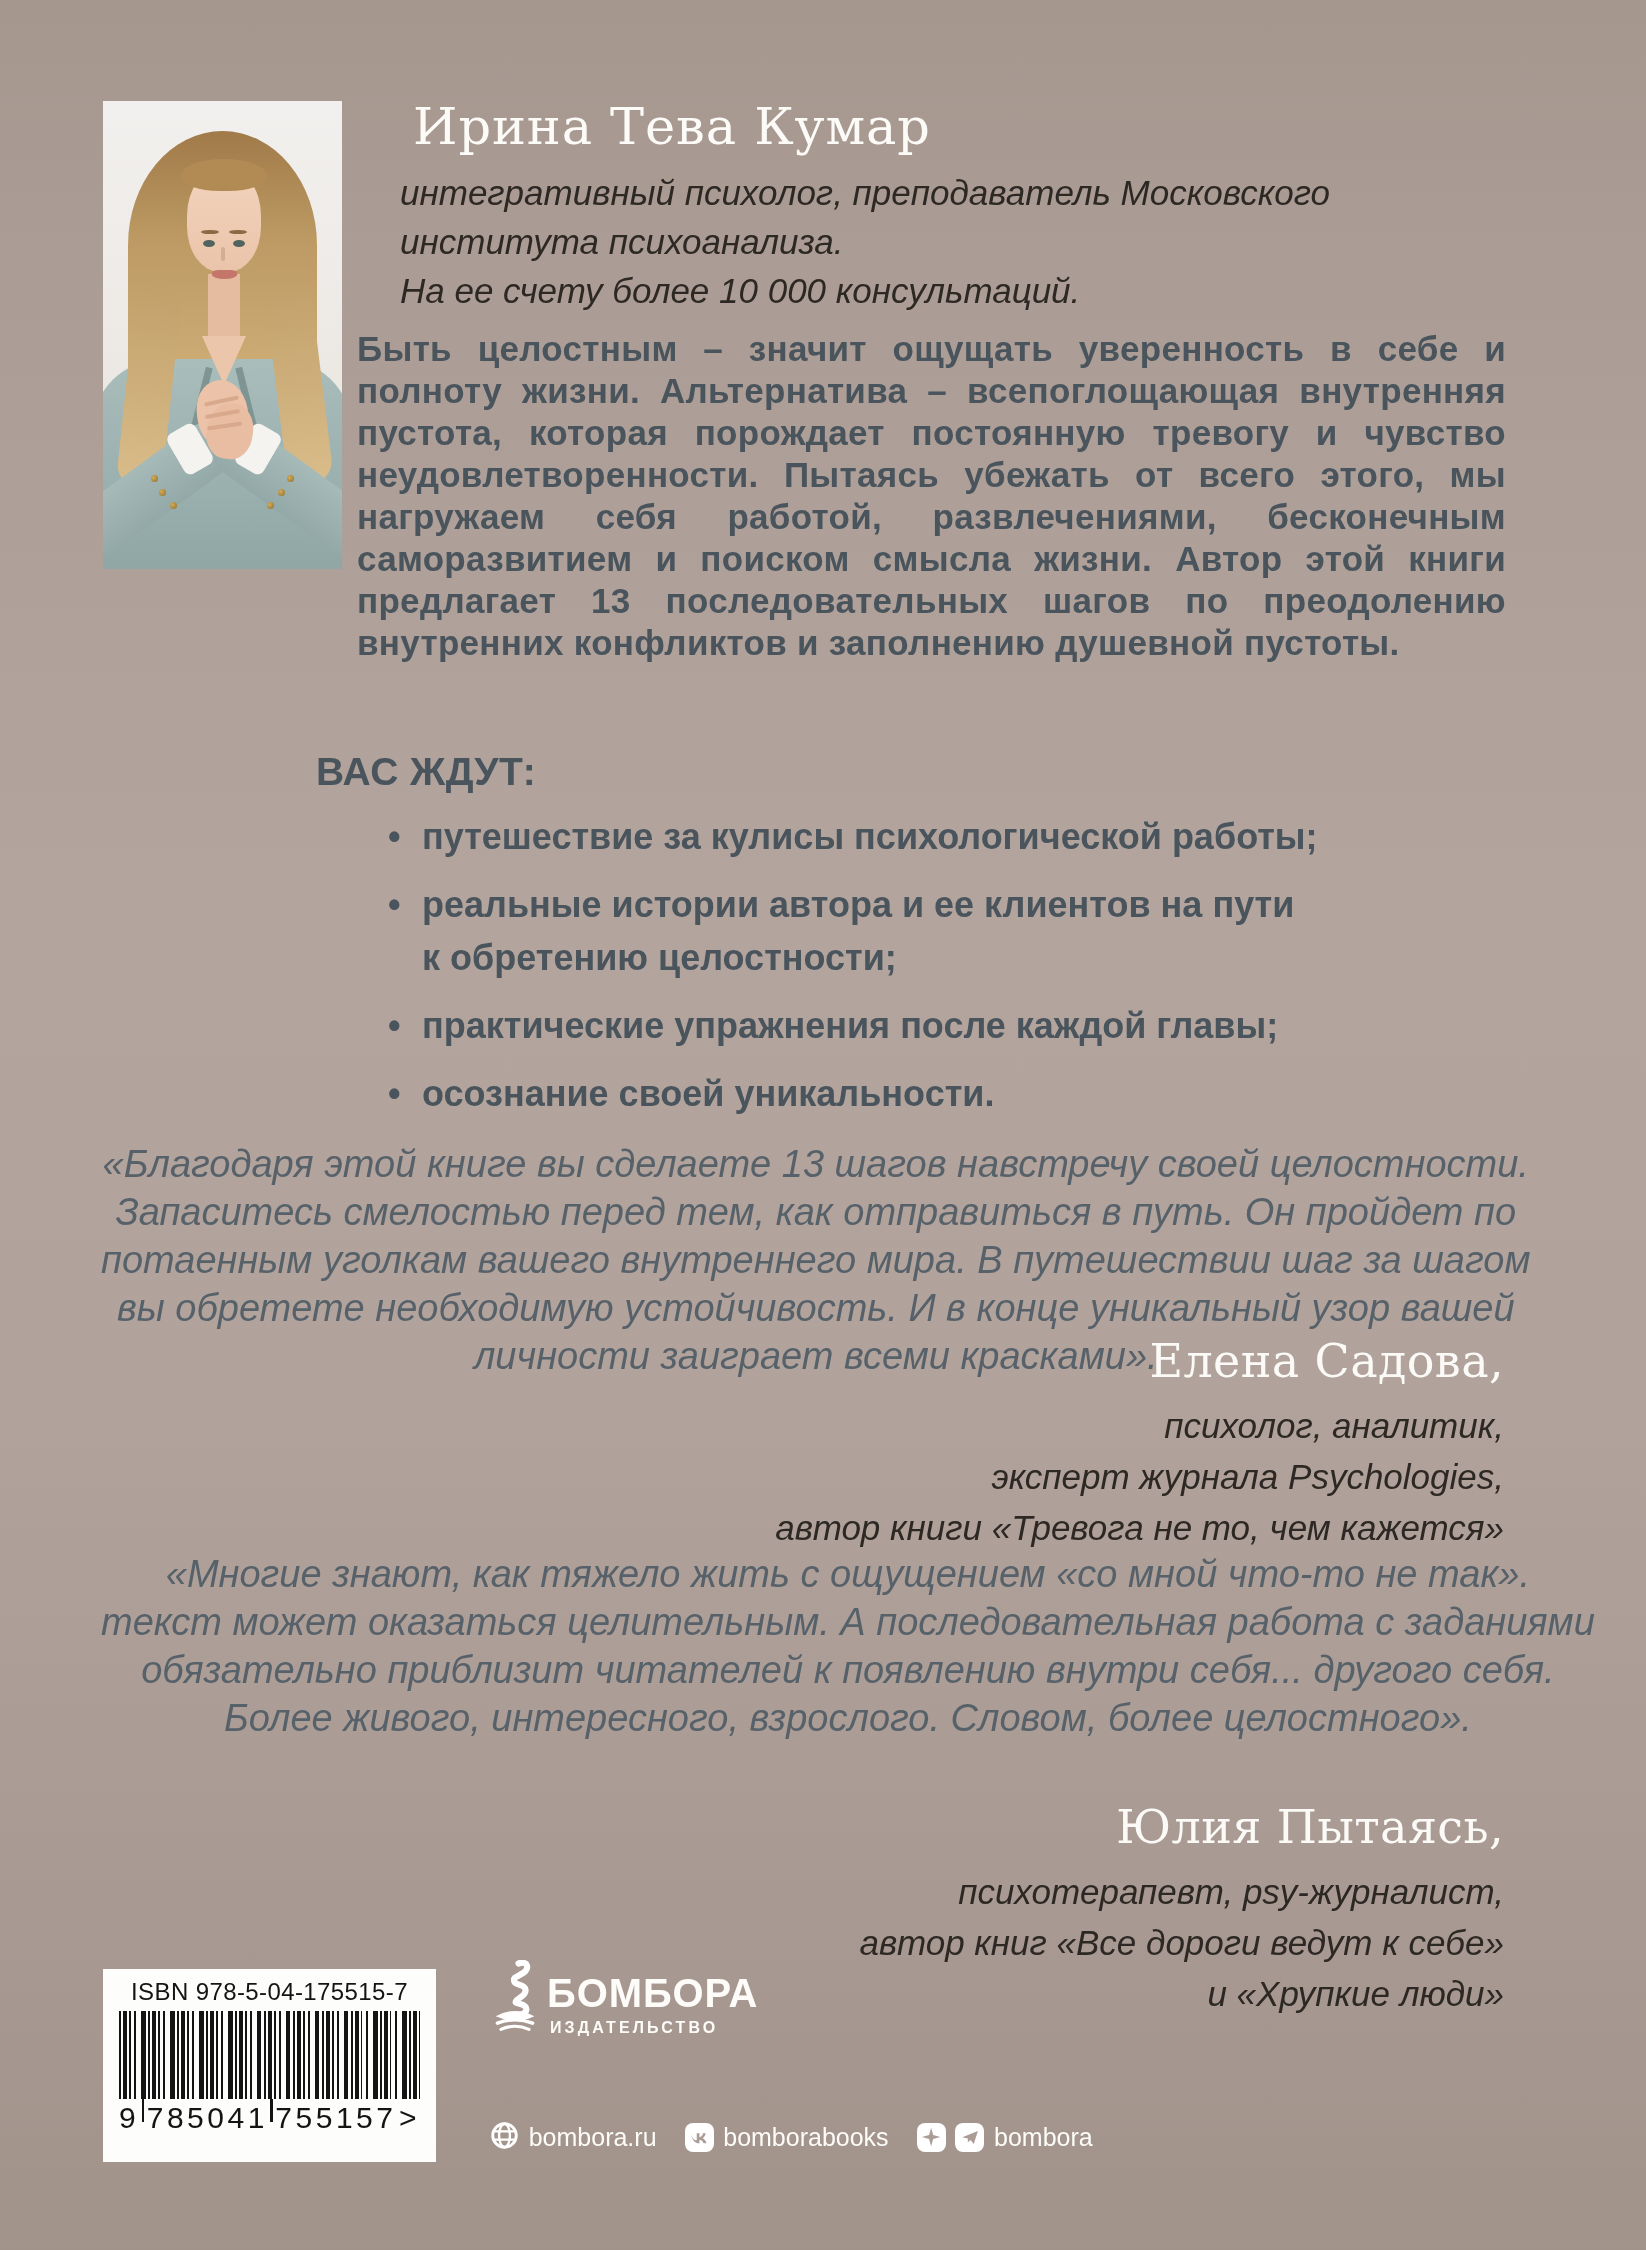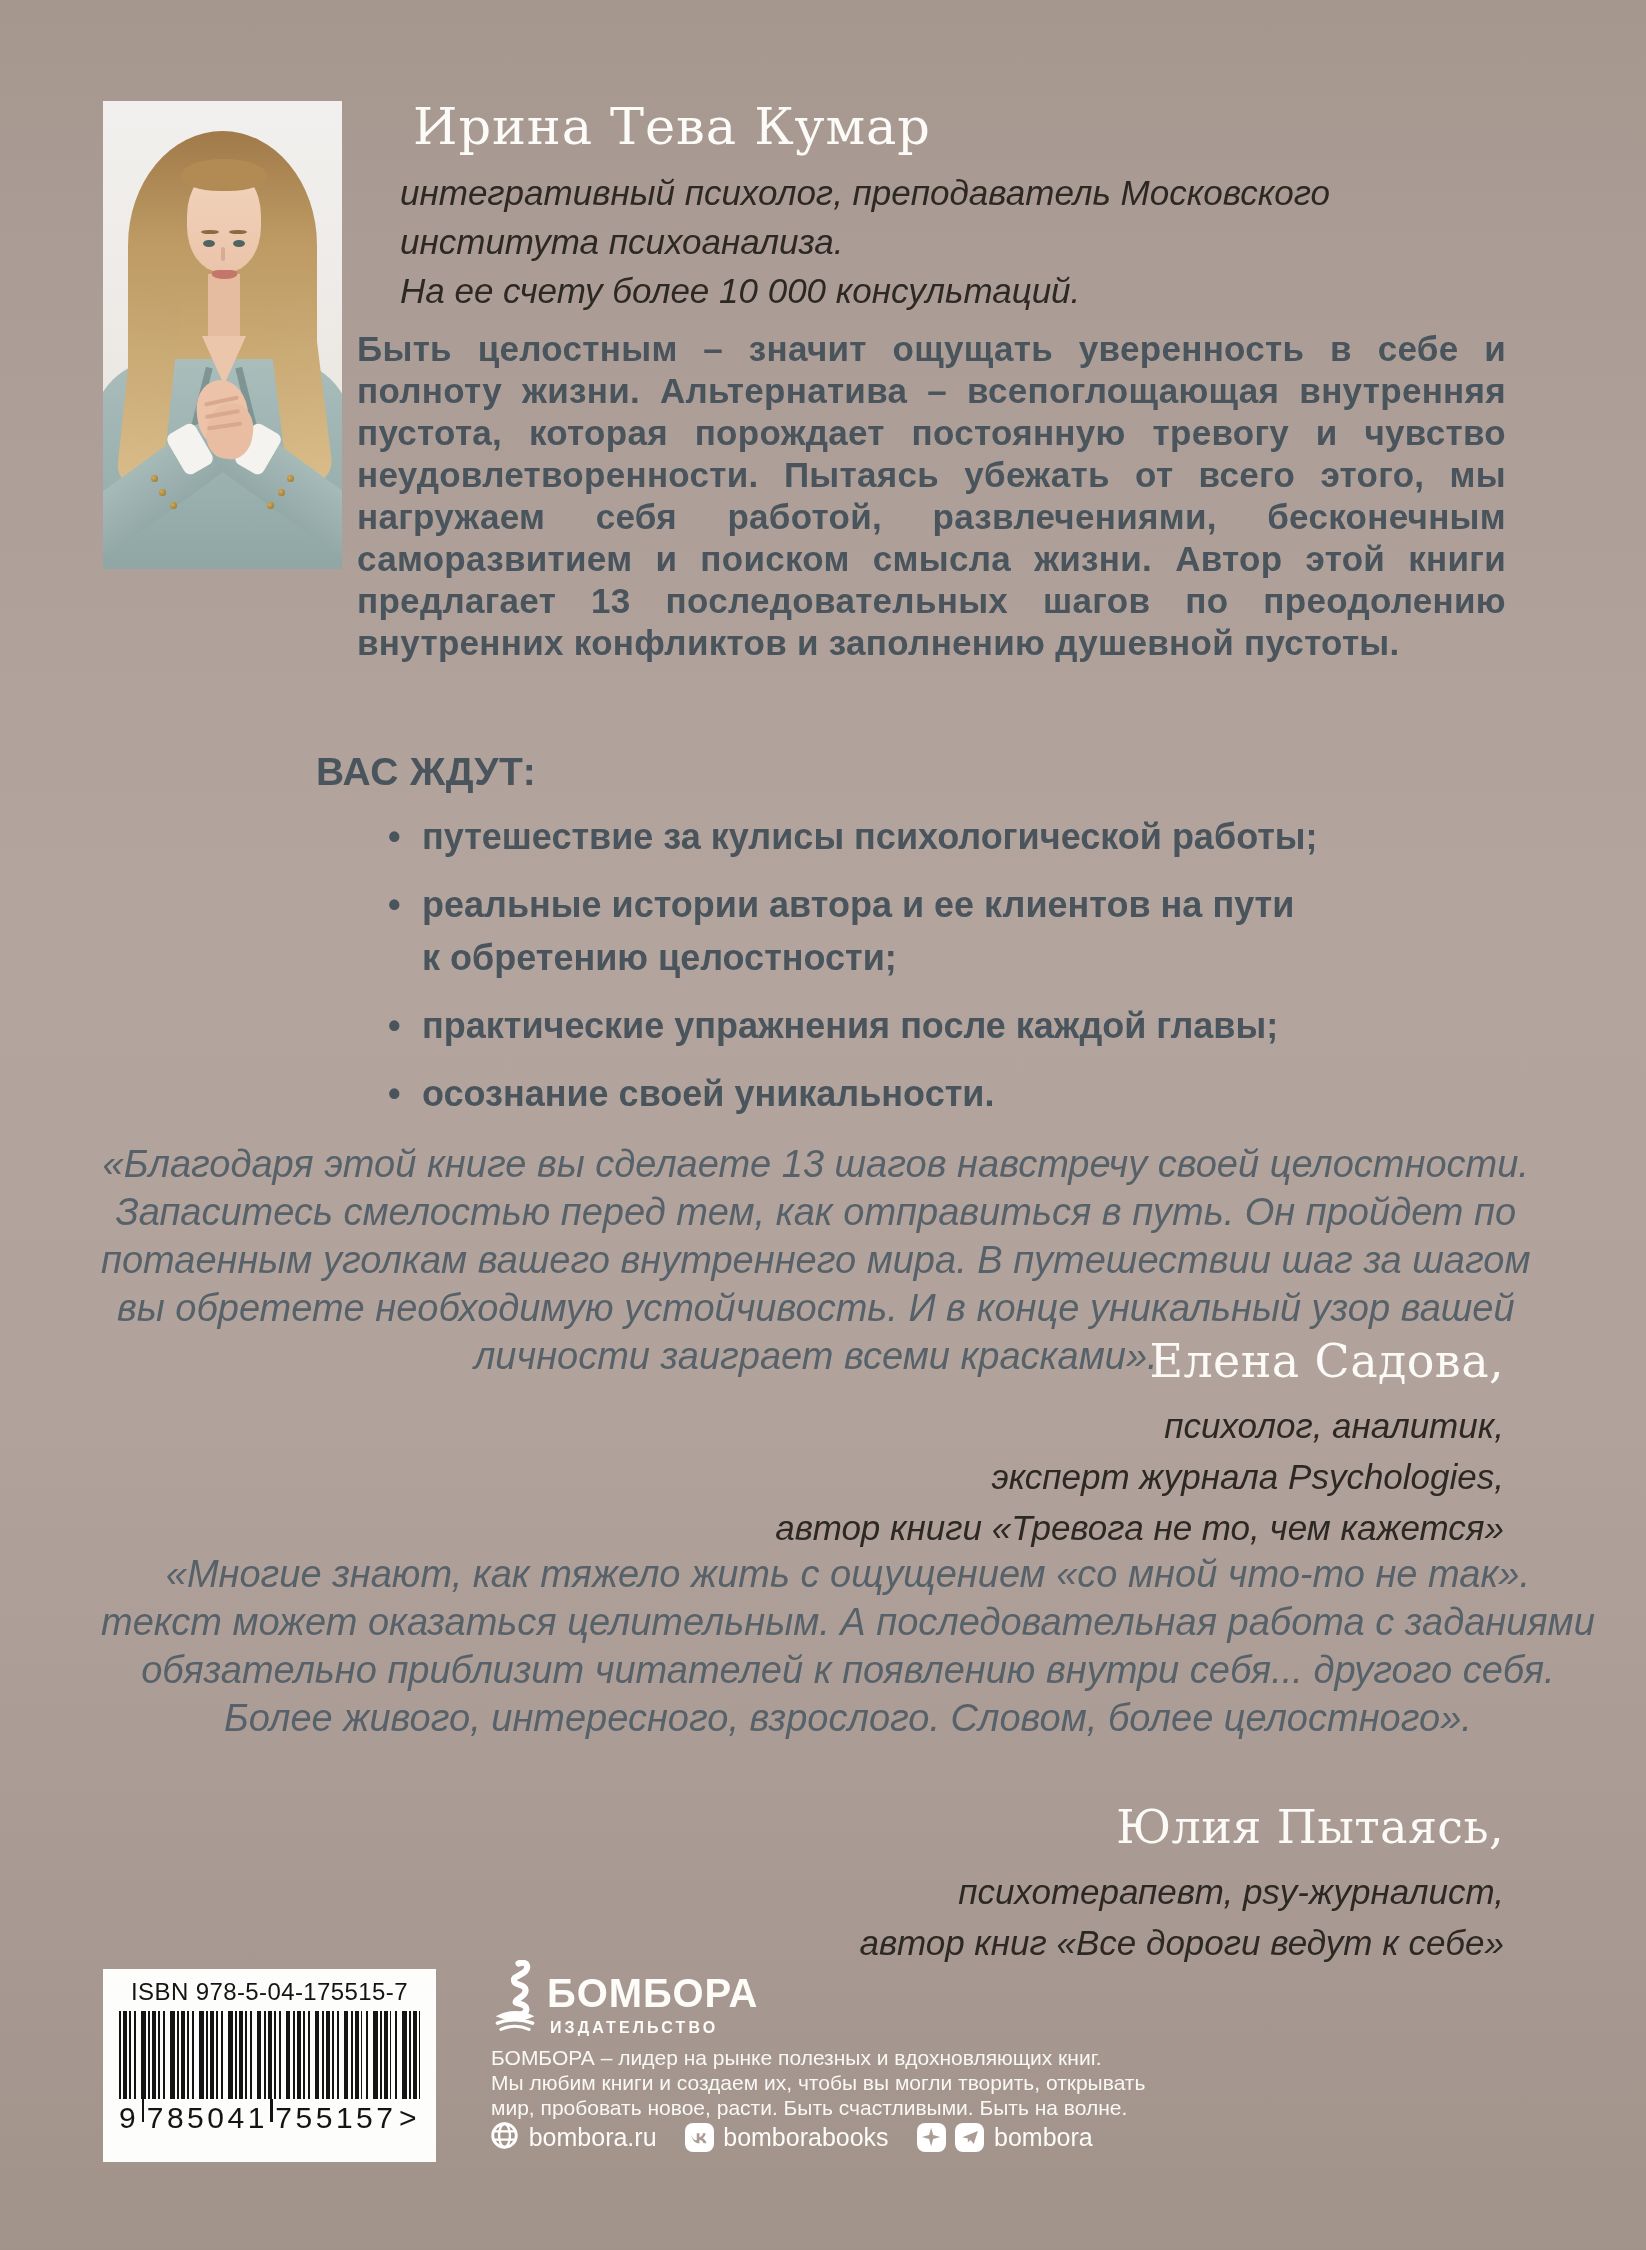--- a/index.html
+++ b/index.html
@@ -179,20 +179,21 @@
     <span>«Многие знают, как тяжело жить с ощущением «со мной что-то не так».</span>
     <span>текст может оказаться целительным. А последовательная работа с заданиями</span>
     <span>обязательно приблизит читателей к появлению внутри себя... другого себя.</span>
     <span>Более живого, интересного, взрослого. Словом, более целостного».</span>
   </div>
   <div class="abs attr a2">
     <div class="name">Юлия Пытаясь,</div>
     <div class="roles">
       <span>психотерапевт, psy-журналист,</span>
       <span>автор книг «Все дороги ведут к себе»</span>
+      <span>и «Хрупкие люди»</span>
     </div>
   </div>
 
   <div class="abs isbn-box">
     <div class="isbn-label">ISBN 978-5-04-175515-7</div>
     <div class="bars"></div>
     <div class="digits">
       <span>9</span>
       <span class="guard"></span>
       <span>785041</span>
@@ -205,25 +206,20 @@
   <div class="abs bb-logo-icon">
     <svg width="48" height="72" viewBox="0 0 54 82">
       <path d="M31 4 C42 0 44 10 36 15 C30 19 25 19 26 24 C27 30 38 26 39 34 C40 41 30 43 28 47 C26 51 40 48 40 56 C40 63 28 63 23 66" fill="none" stroke="#ffffff" stroke-width="7" stroke-linecap="round"></path>
       <path d="M5 64 Q27 52 49 64 Q27 74 5 64 Z" fill="#ffffff"></path>
       <path d="M7 72 Q27 64 47 72" stroke="#ffffff" stroke-width="4" fill="none" stroke-linecap="round"></path>
       <path d="M11 79 Q27 72 43 79" stroke="#ffffff" stroke-width="3.5" fill="none" stroke-linecap="round"></path>
     </svg>
   </div>
   <div class="abs bb-name">БОМБОРА</div>
   <div class="abs bb-sub">ИЗДАТЕЛЬСТВО</div>
-  <div class="abs bb-desc">
-    <span>БОМБОРА – лидер на рынке полезных и вдохновляющих книг.</span>
-    <span>Мы любим книги и создаем их, чтобы вы могли творить, открывать</span>
-    <span>мир, пробовать новое, расти. Быть счастливыми. Быть на волне.</span>
-  </div>
 
   <div class="abs social">
     <div class="soc-group">
       <span>
         <svg width="29" height="29" viewBox="0 0 32 32">
           <circle cx="16" cy="16" r="13" fill="none" stroke="#ffffff" stroke-width="3.2"></circle>
           <ellipse cx="16" cy="16" rx="6" ry="13" fill="none" stroke="#ffffff" stroke-width="2.6"></ellipse>
           <path d="M4.5 11.5 H27.5 M4.5 20.5 H27.5" stroke="#ffffff" stroke-width="2.6"></path>
         </svg>
       </span>

